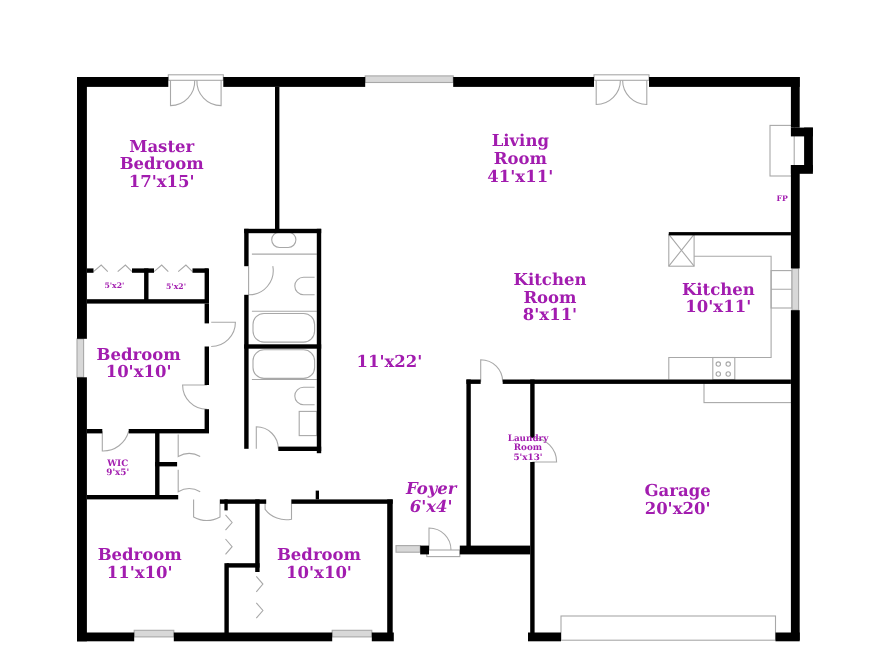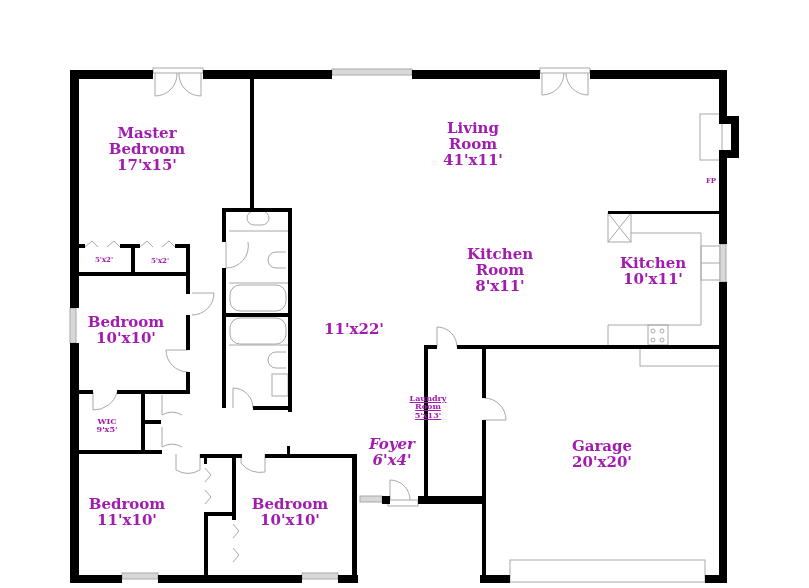--- a/index.html
+++ b/index.html
@@ -202,32 +202,32 @@
 
 <div class="label lg" style="left:354px; top:322px;">
   <span>11'x22'</span>
 </div>
 
 <div class="label sm" style="left:107px; top:417px;">
   <span>WIC</span>
   <span>9'x5'</span>
 </div>
 
-<div class="label sm" style="left:428px; top:394px;text-decoration:underline;">
+<div class="label sm" style="left:480px; top:394px;">
   <span>Laundry</span>
   <span>Room</span>
   <span>5'x13'</span>
 </div>
 
 <div class="label lg" style="left:392px; top:437px;font-style:italic;">
   <span>Foyer</span>
   <span>6'x4'</span>
 </div>
 
-<div class="label lg" style="left:602px; top:439px;">
+<div class="label lg" style="left:616px; top:439px;">
   <span>Garage</span>
   <span>20'x20'</span>
 </div>
 
 <div class="label lg" style="left:127px; top:497px;">
   <span>Bedroom</span>
   <span>11'x10'</span>
 </div>
 
 <div class="label lg" style="left:290px; top:497px;">

